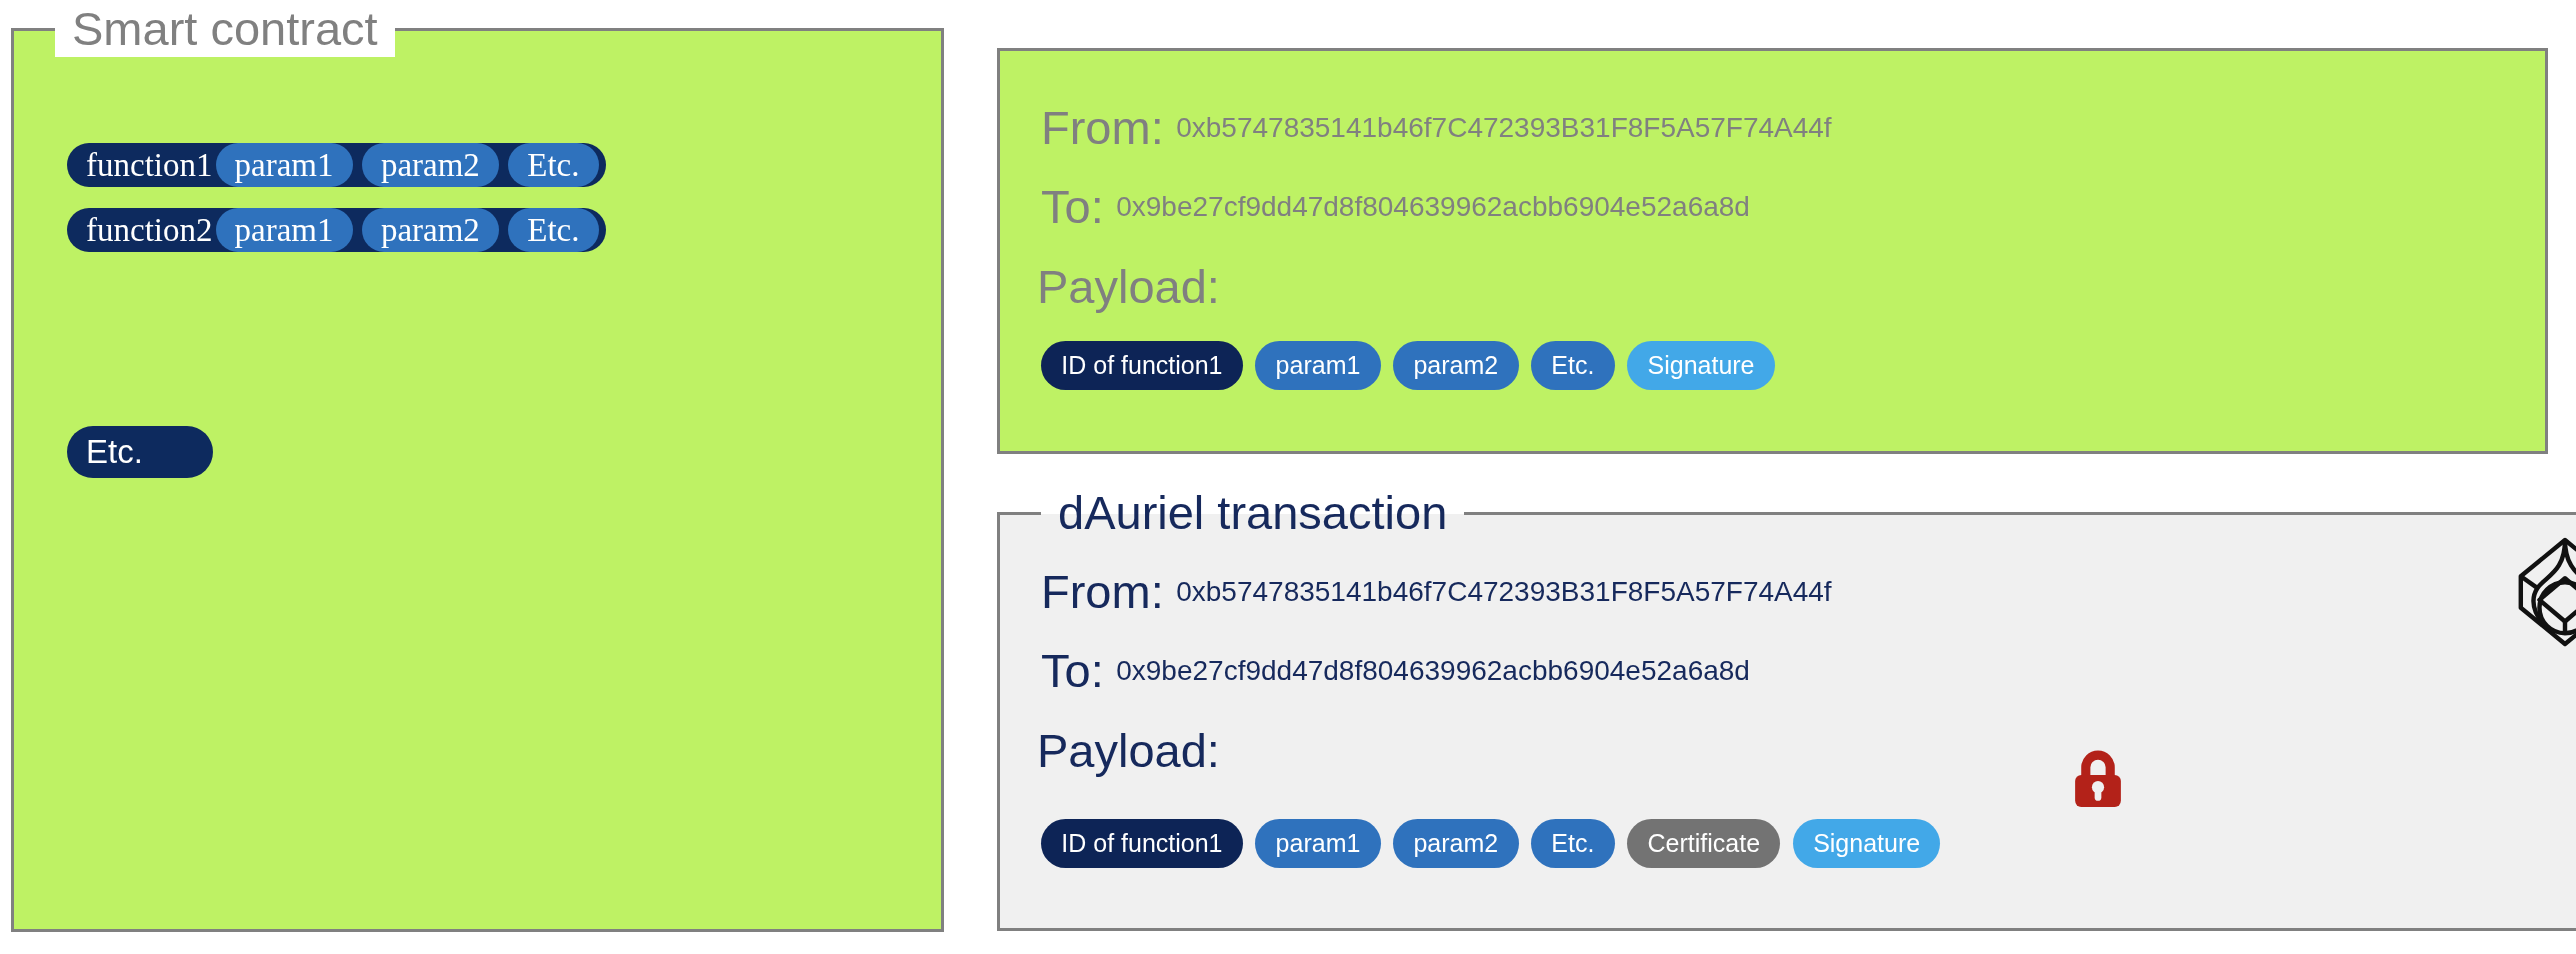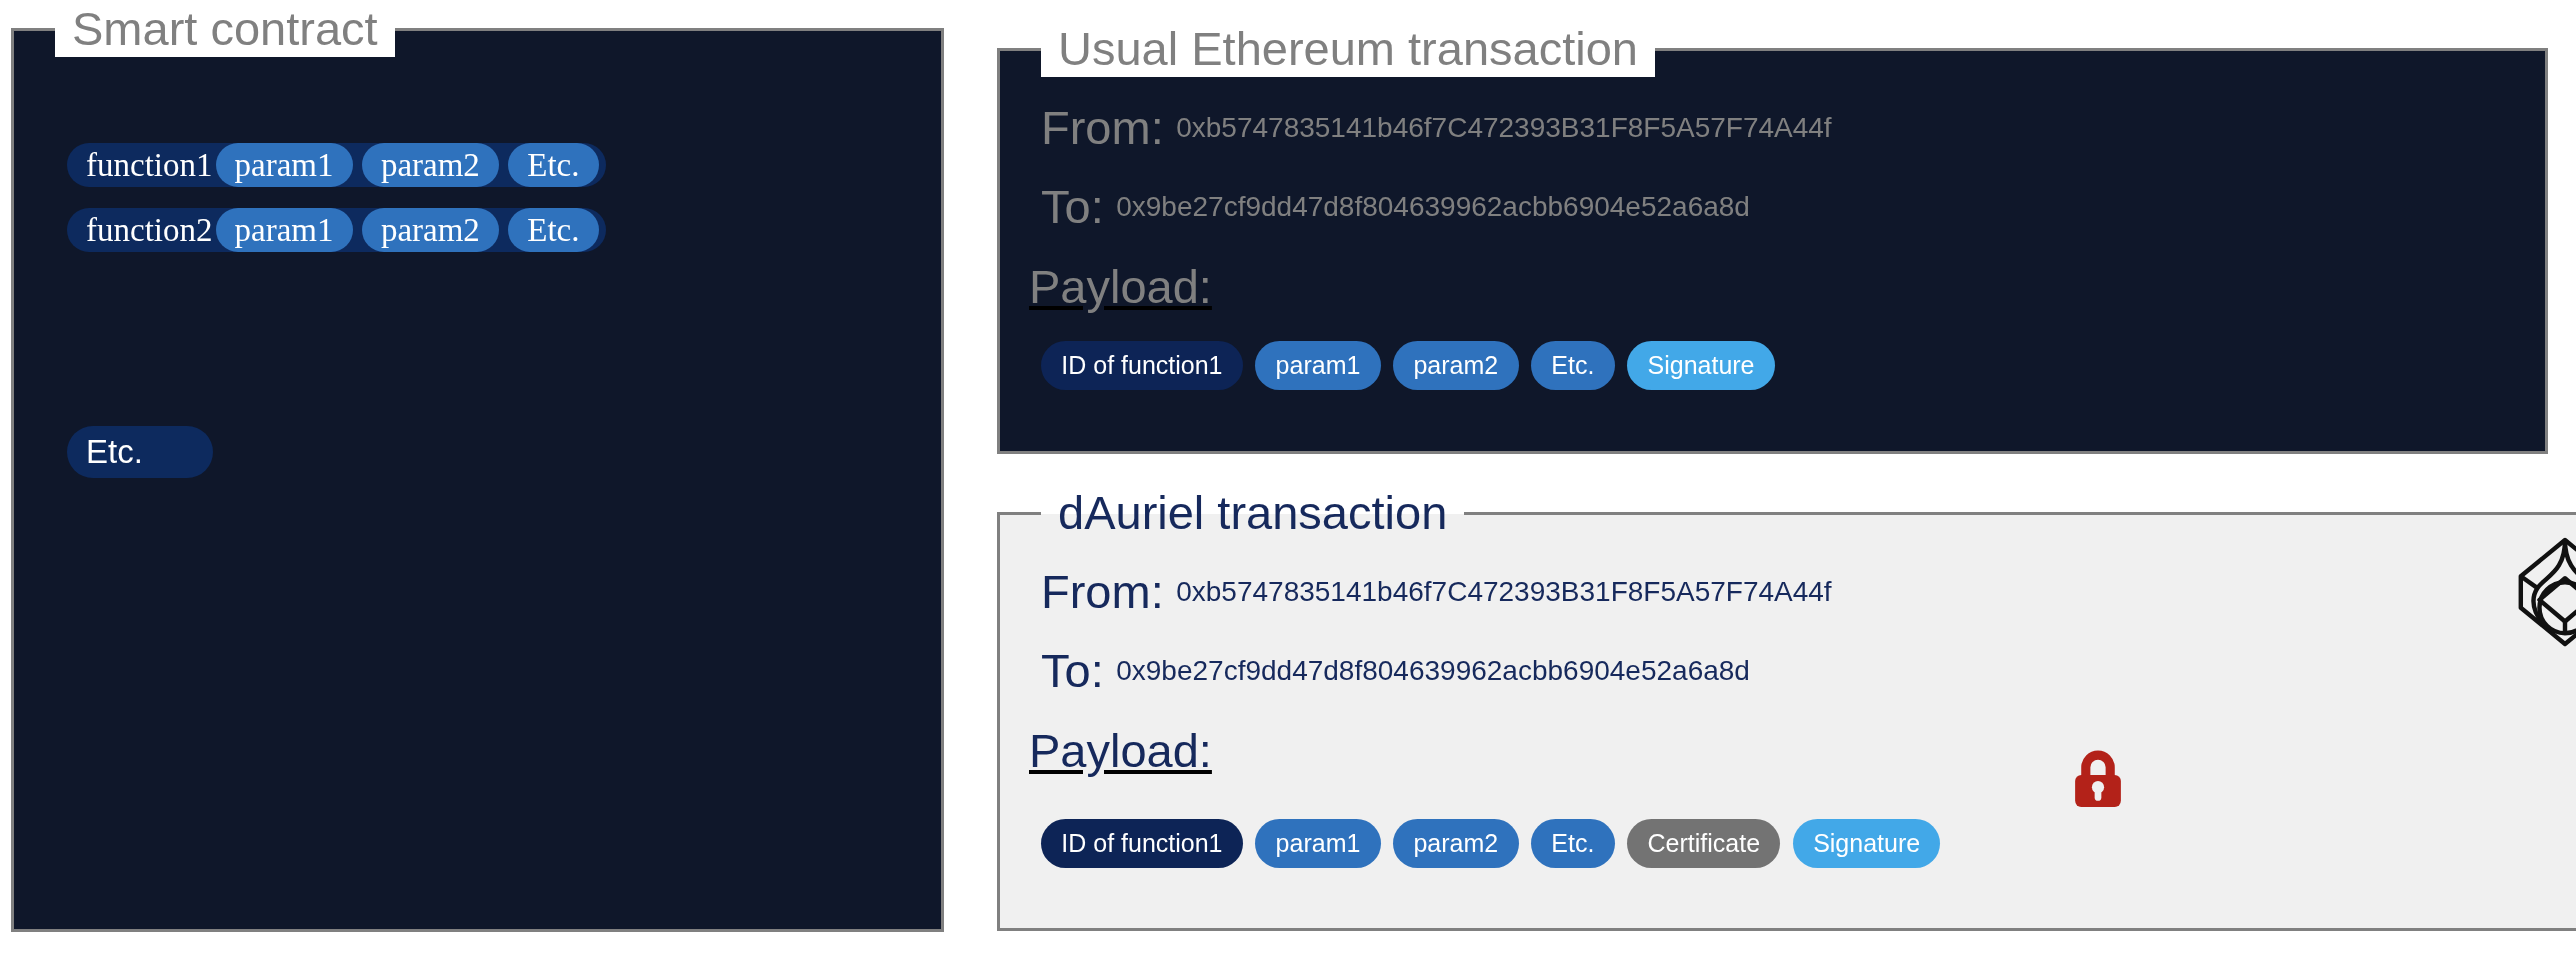--- a/index.html
+++ b/index.html
@@ -13,21 +13,21 @@
     font-family: "Liberation Sans", sans-serif;
     position: relative;
     overflow: hidden;
   }
 
   
   .panel {
     position: absolute;
     box-sizing: border-box;
     border: 3.1px solid #808080;
-    background: #0f172a;
+    background: #bef264;
   }
   .panel > .legend {
     position: absolute;
     top: -30px;
     left: 41px;
     padding: 0 17px;
     font-size: 47px;
     line-height: 56px;
     color: #808080;
     white-space: nowrap;
@@ -132,21 +132,21 @@
     font-size: 28px;
     line-height: 55px;
     color: #808080;
     margin-left: 12.5px;
     letter-spacing: 0px;
   }
   .shaded .field-label, .shaded .field-value { color: #16295c; }
 
   .f-from { left: 41px; top: 49px; }
   .f-to   { left: 41px; top: 128px; }
-  .f-payload { left: 29px; top: 208px; text-decoration: underline; }
+  .f-payload { left: 37px; top: 208px; }
 
   .pill-row {
     position: absolute;
     left: 41px;
     display: flex;
     align-items: center;
     gap: 12.5px;
   }
   #eth-pills { top: 290px; }
   #dauriel-pills { top: 304px; }
@@ -203,21 +203,20 @@
       <span class="fn-arg">param2</span>
       <span class="fn-arg">Etc.</span>
     </div>
 
   </div>
 
   <div class="etc-block">Etc.</div>
 </div>
 
 <div class="panel" id="eth-tx">
-  <div class="legend">Usual Ethereum transaction</div>
 
   <div class="field f-from">
     <span class="field-label">From:</span>
     <span class="field-value">0xb5747835141b46f7C472393B31F8F5A57F74A44f</span>
   </div>
 
   <div class="field f-to">
     <span class="field-label">To:</span>
     <span class="field-value">0x9be27cf9dd47d8f804639962acbb6904e52a6a8d</span>
   </div>

